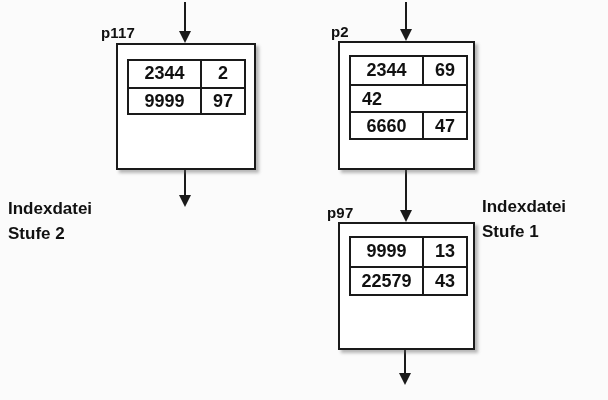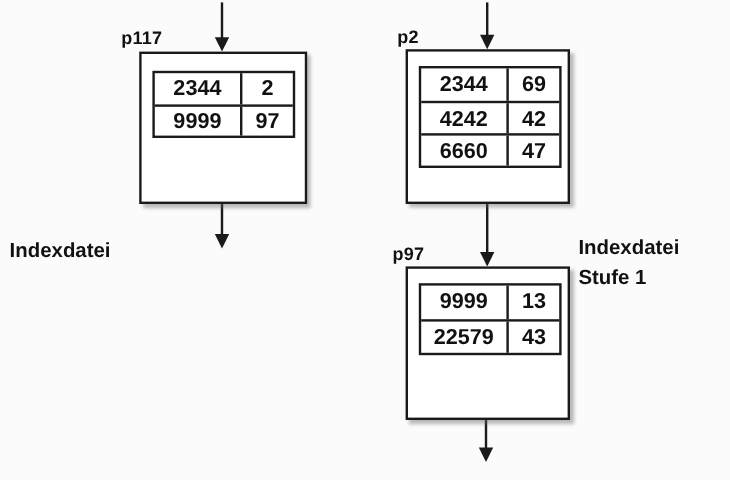--- a/index.html
+++ b/index.html
@@ -120,21 +120,20 @@
   </div>
 
   <div class="node-label" style="left:331px;top:23px;">p2</div>
   <div class="node" style="left:338px;top:41px;width:137px;height:129px;">
     <div class="itable rows-h27" style="left:9px;top:12px;">
       <div class="irow">
         <div class="cell cell-key">2344</div>
         <div class="cell cell-ptr">69</div>
       </div>
       <div class="irow">
-        <div class="cell cell-key">4242</div>
         <div class="cell cell-ptr">42</div>
       </div>
       <div class="irow">
         <div class="cell cell-key">6660</div>
         <div class="cell cell-ptr">47</div>
       </div>
     </div>
   </div>
 
   <div class="node-label" style="left:327px;top:204px;">p97</div>
@@ -146,19 +145,20 @@
       </div>
       <div class="irow">
         <div class="cell cell-key">22579</div>
         <div class="cell cell-ptr">43</div>
       </div>
     </div>
   </div>
 
   <div class="caption" style="left:8px;top:196px;width:130px;">
     <div>Indexdatei</div>
+    <div>Stufe 2</div>
   </div>
   <div class="caption" style="left:482px;top:194px;width:122px;">
     <div>Indexdatei</div>
     <div>Stufe 1</div>
   </div>
 
 </div>
 
 </body></html>

